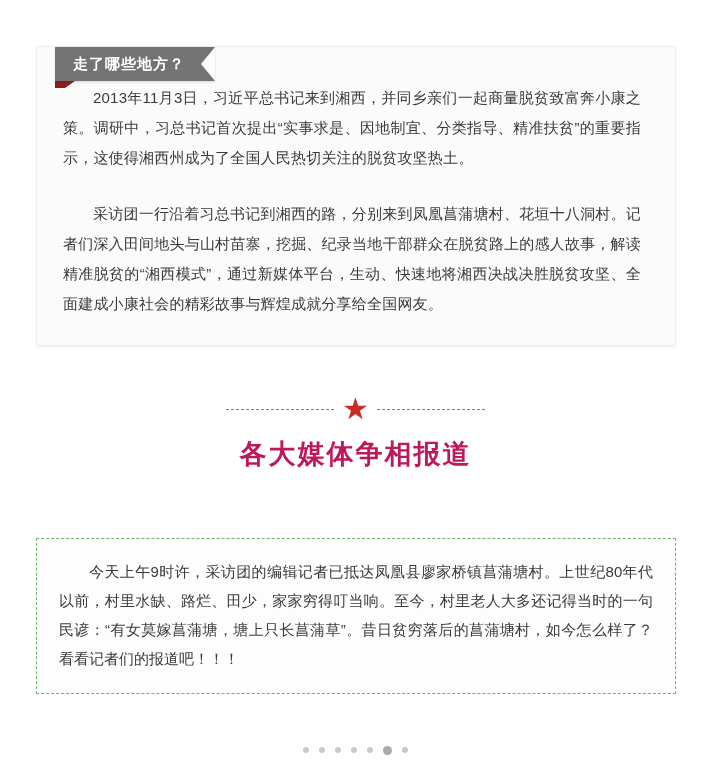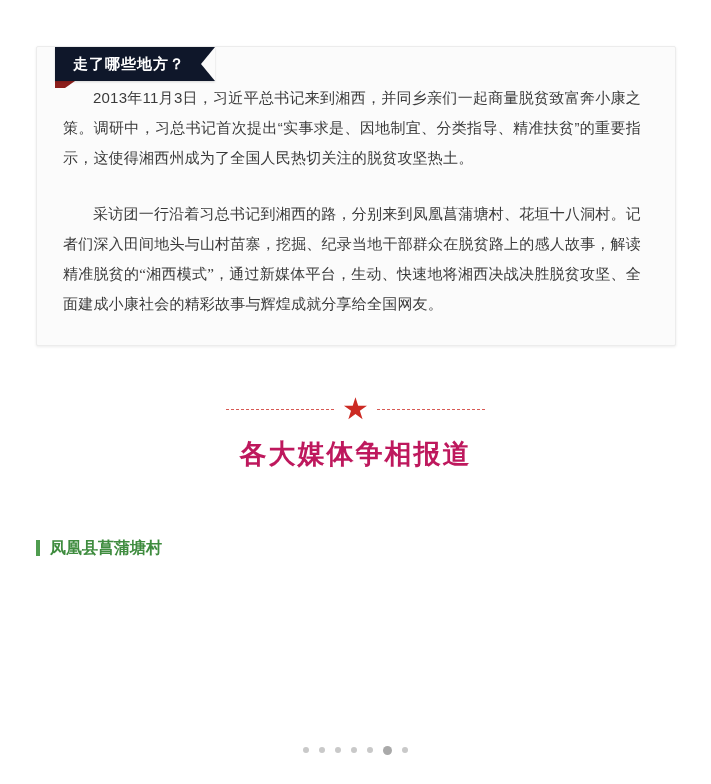--- a/index.html
+++ b/index.html
@@ -32,21 +32,21 @@
     box-shadow: 0 1px 3px rgba(0,0,0,0.08);
     padding: 36px 26px 26px 26px;
     box-sizing: border-box;
     min-height: 262px;
   }
   .ribbon {
     position: absolute;
     left: 18px;
     top: 0;
     z-index: 5;
-    background: #0f172a;
+    background: #737373;
     color: #ffffff;
     font-size: 15px;
     font-weight: bold;
     line-height: 34px;
     height: 34px;
     padding: 0 30px 0 18px;
     letter-spacing: 1px;
     box-shadow: 0 1px 2px rgba(0,0,0,0.15);
   }
   .ribbon::after {
@@ -73,21 +73,21 @@
   }
   .intro-para {
     font-size: 15px;
     line-height: 30px;
     color: #3a3a3a;
     text-align: justify;
     text-indent: 2em;
     margin: 0 8px 26px 0;
     letter-spacing: 0.2px;
   }
-  .intro-para:last-child { margin-bottom: 0; font-family: Liberation Serif, serif; }
+  .intro-para:last-child { margin-bottom: 0; }
 
   
   .media-head {
     position: absolute;
     left: 0;
     top: 396px;
     width: 711px;
     text-align: center;
   }
   .star-row {
@@ -196,21 +196,23 @@
 <div class="media-head">
   <div class="star-row">
     <span class="dashline"></span>
     <span class="star">★</span>
     <span class="dashline"></span>
   </div>
   <div class="media-title">各大媒体争相报道</div>
 </div>
 
 <div class="village-wrap">
-  <div class="village-title">凤凰县菖蒲塘村</div>
+  <div class="village-box">
+    <p class="village-para">今天上午9时许，采访团的编辑记者已抵达凤凰县廖家桥镇菖蒲塘村。上世纪80年代以前，村里水缺、路烂、田少，家家穷得叮当响。至今，村里老人大多还记得当时的一句民谚：“有女莫嫁菖蒲塘，塘上只长菖蒲草”。昔日贫穷落后的菖蒲塘村，如今怎么样了？看看记者们的报道吧！！！</p>
+  </div>
 </div>
 
 <div class="dots">
   <span class="dot"></span>
   <span class="dot"></span>
   <span class="dot"></span>
   <span class="dot"></span>
   <span class="dot"></span>
   <span class="dot active"></span>
   <span class="dot"></span>

